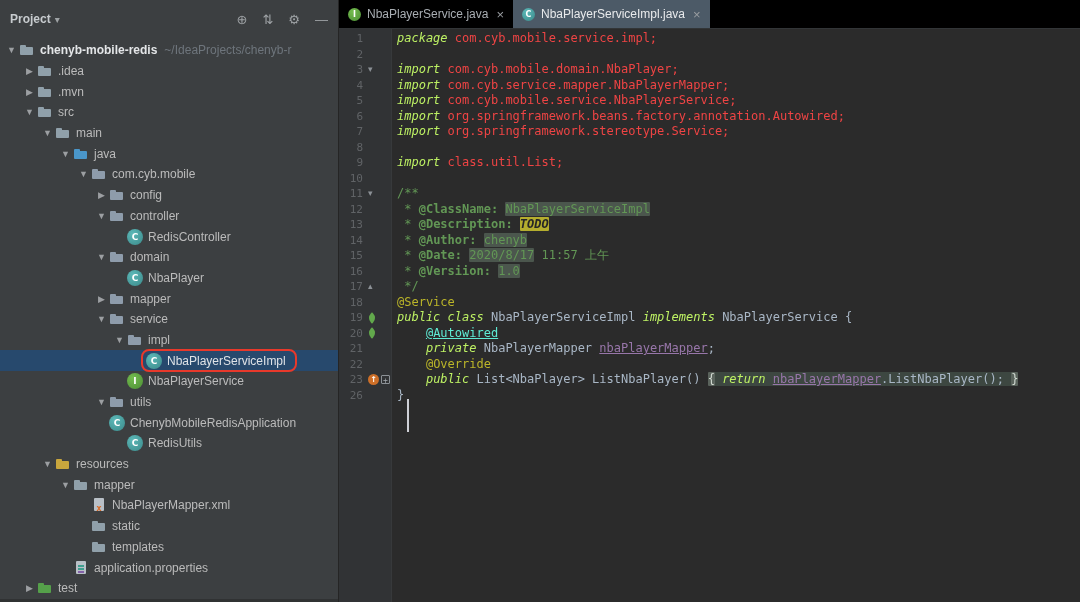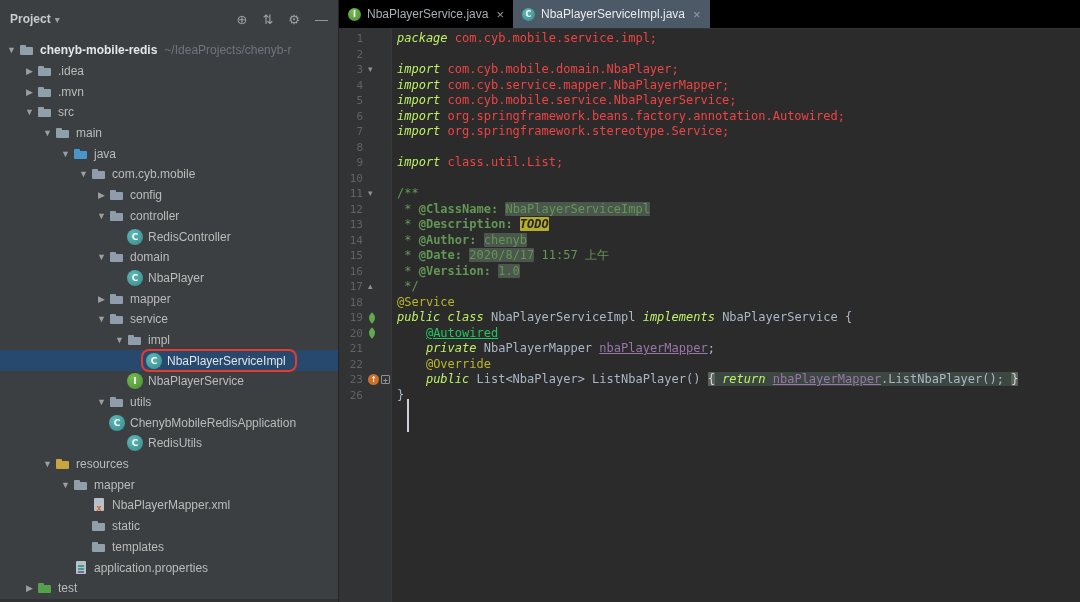--- a/index.html
+++ b/index.html
@@ -77,21 +77,21 @@
   
   .tk{white-space:pre;}
   .kw{color:#bef264;font-style:italic;}
   .path{color:#ef4444;text-align:right;}
   .plain{color:#a9b7c6;}
   .cmt{color:#629755;}
   .tag{color:#629755;font-weight:bold;}
   .hl{background:#4b564d;border-radius:1px;}
   .todo{background:#b4ad2e;color:#262626;font-style:italic;font-weight:bold;border-radius:1px;}
   .ann{color:#bbb529;}
-  .annU{color:#22c55e;text-decoration:underline;}
+  .annU{color:#5eead4;text-decoration:underline;}
   .field{color:#9876aa;text-decoration:underline;}
   .fold{background:#3d4741;}
   .fbrace{background:#5a635c;color:#d2dad2;border-radius:1px;}
 </style>
 </head>
 <body>
 
 <div id="app">
 
   <div class="panel">

